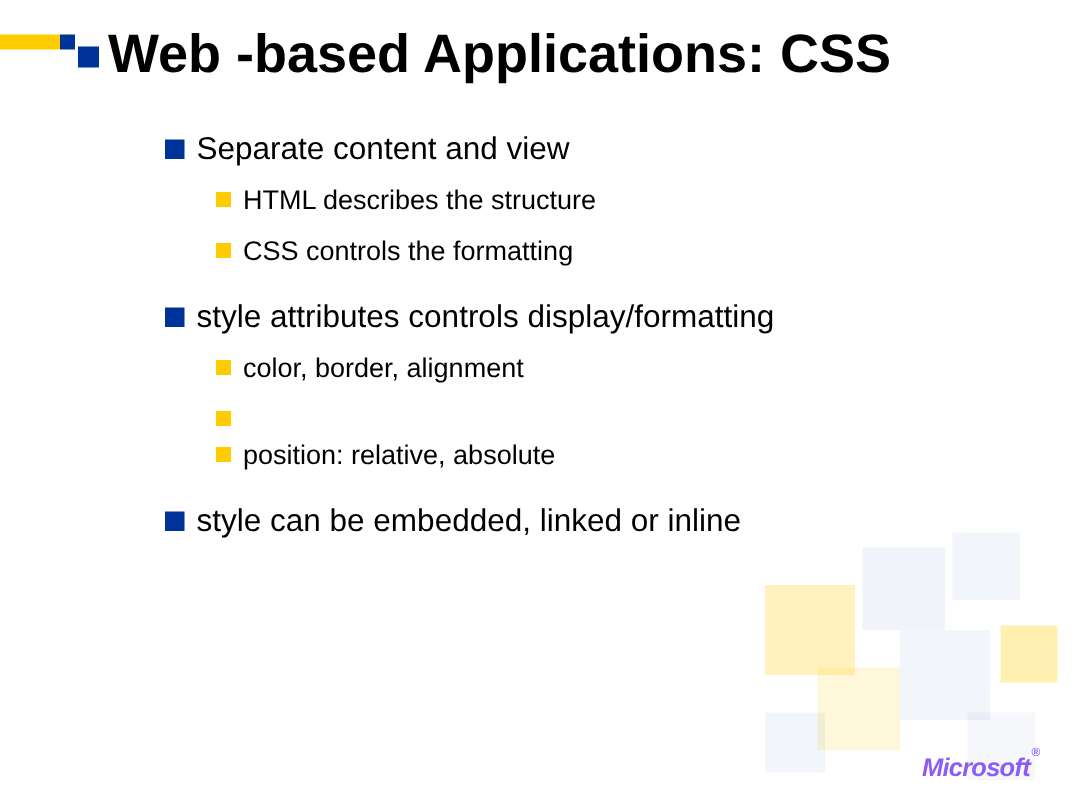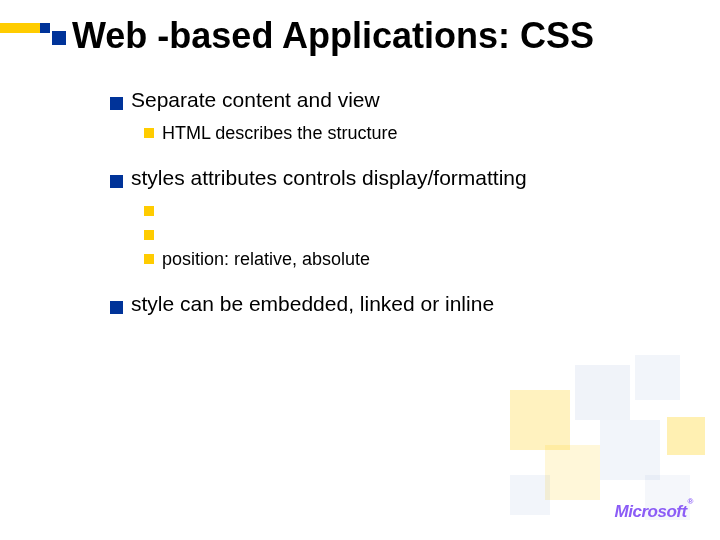--- a/index.html
+++ b/index.html
@@ -41,21 +41,21 @@
     position: absolute;
     left: 110px;
     top: 86px;
     width: 560px;
     font-size: 21px;
     color: #000;
   }
   .l1 {
     margin: 0 0 4px 0;
     display: flex;
-    align-items: center;
+    align-items: flex-start;
     line-height: 28px;
   }
   .l1 .bullet {
     width: 13px; height: 13px; background: #003399; flex: 0 0 auto; margin-top: 7px; margin-right: 8px;
   }
   .l2 {
     margin: 0 0 4px 34px;
     display: flex;
     align-items: flex-start;
     font-size: 18px;
@@ -114,29 +114,34 @@
 
     <div class="group">
       <div class="l1">
         <span class="bullet"></span>
         <span>Separate content and view</span>
       </div>
       <div class="l2">
         <span class="bullet"></span>
         <span>HTML describes the structure</span>
       </div>
+      <div class="l2">
+        <span class="bullet"></span>
+        <span>CSS controls the formatting</span>
+      </div>
     </div>
 
     <div class="group">
       <div class="l1">
         <span class="bullet"></span>
-        <span>styles attributes controls display/formatting</span>
+        <span>style attributes controls display/formatting</span>
       </div>
       <div class="l2">
         <span class="bullet"></span>
+        <span>color, border, alignment</span>
       </div>
       <div class="l2">
         <span class="bullet"></span>
       </div>
       <div class="l2">
         <span class="bullet"></span>
         <span>position: relative, absolute</span>
       </div>
     </div>
 

